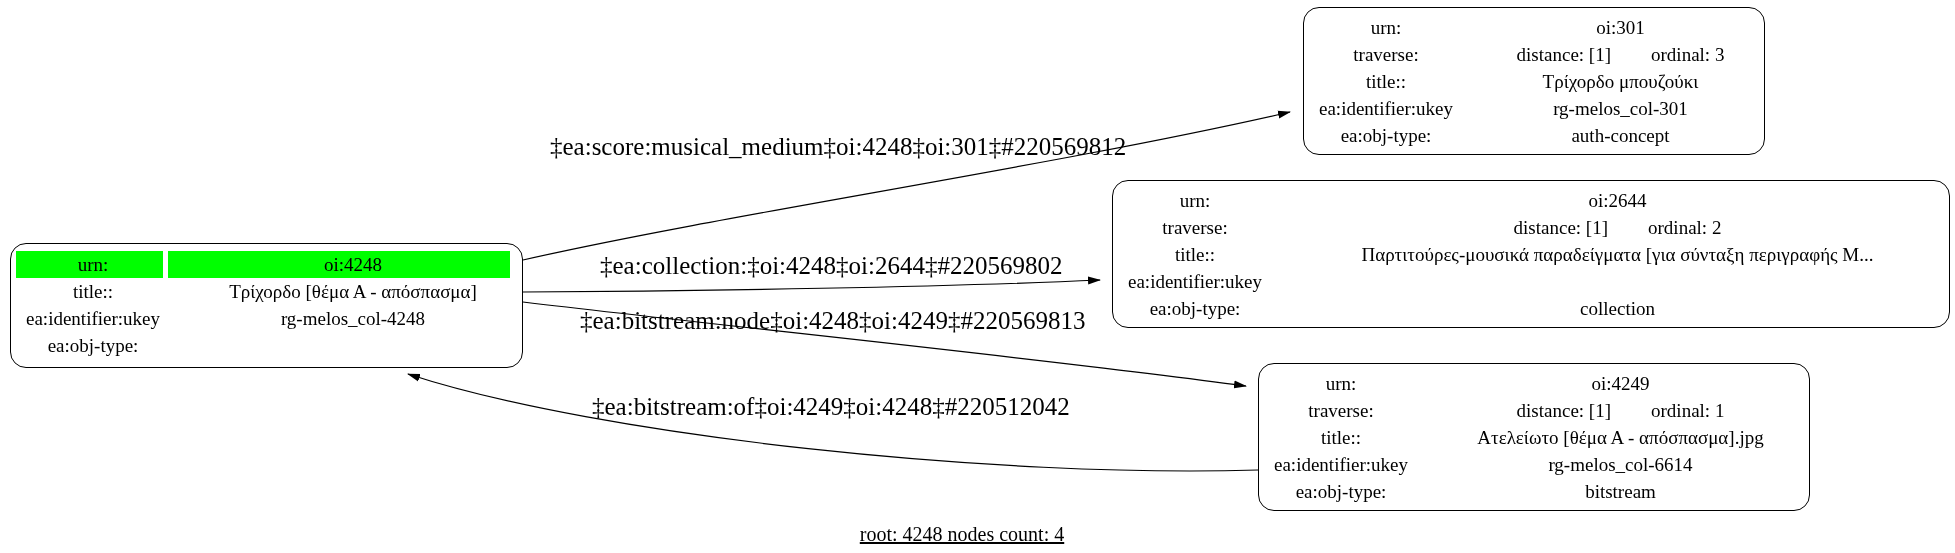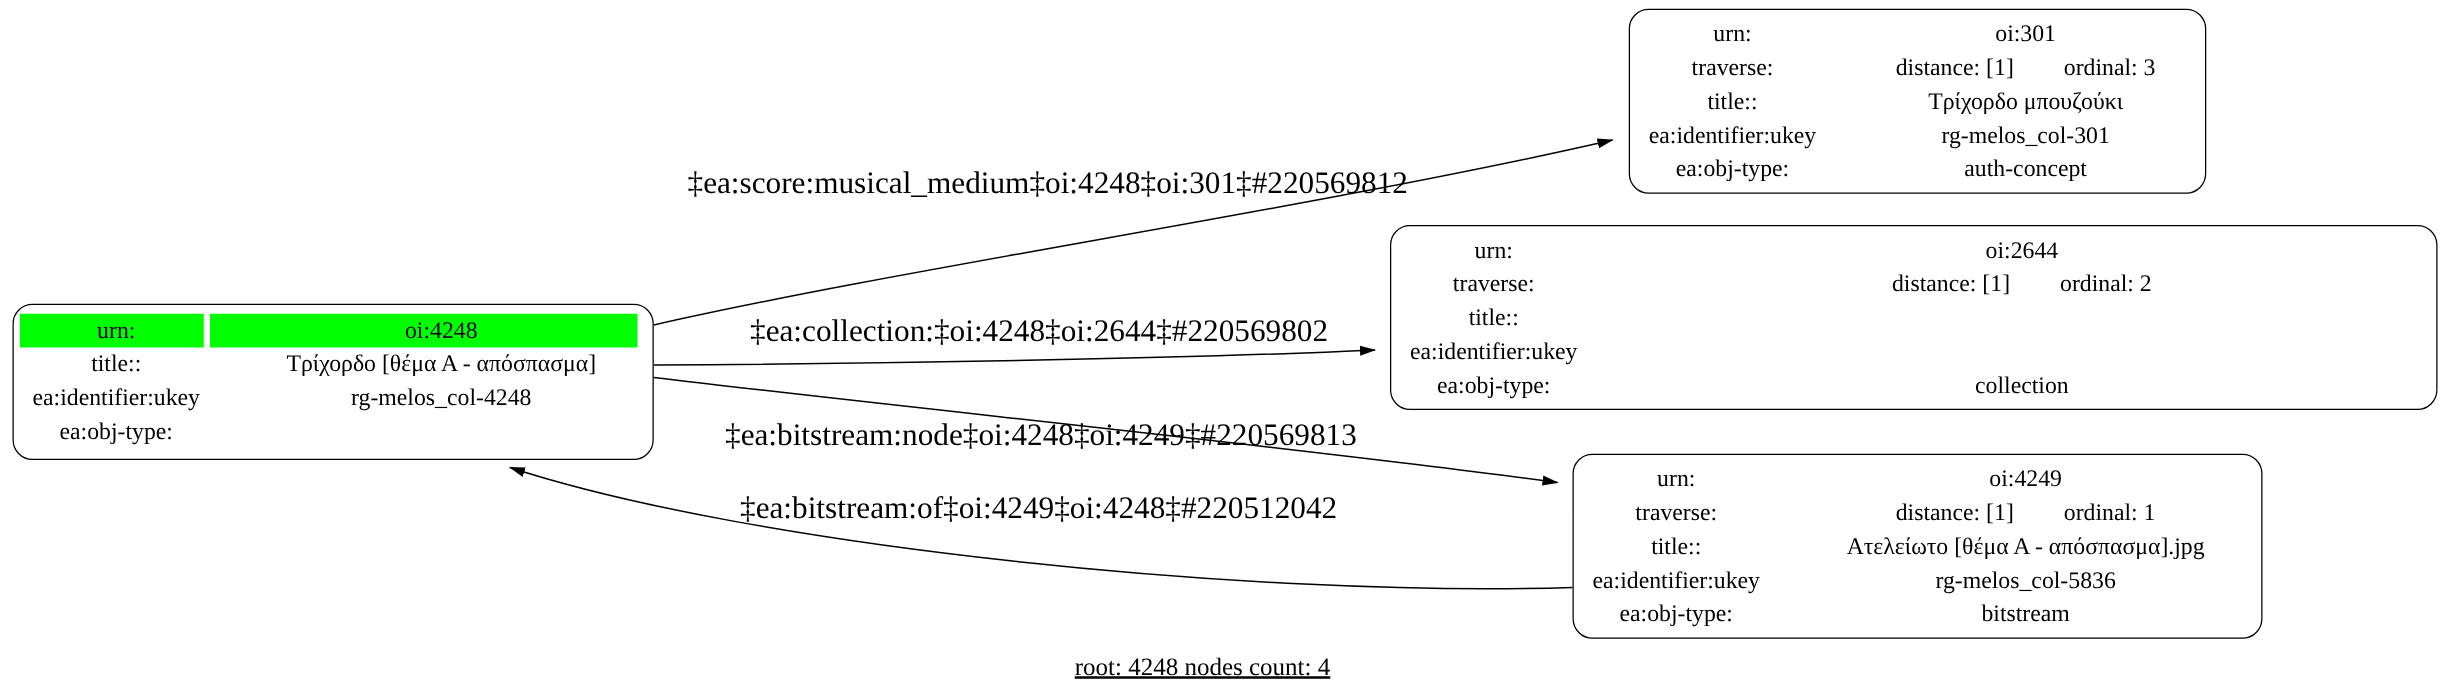--- a/index.html
+++ b/index.html
@@ -70,21 +70,21 @@
       </marker>
     </defs>
     <path d="M 523 260 C 720 215, 1060 165, 1290 112" marker-end="url(#arrowhead)"></path>
     <path d="M 523 292 C 700 291, 950 287, 1100 280" marker-end="url(#arrowhead)"></path>
     <path d="M 523 302 C 740 328, 1040 358, 1246 386" marker-end="url(#arrowhead)"></path>
     <path d="M 1258 470 C 1000 478, 600 437, 408 374" marker-end="url(#arrowhead)"></path>
   </svg>
 
   <div class="edge-label" style="left:550px; top:136px;">‡ea:score:musical_medium‡oi:4248‡oi:301‡#220569812</div>
   <div class="edge-label" style="left:600px; top:255px;">‡ea:collection:‡oi:4248‡oi:2644‡#220569802</div>
-  <div class="edge-label" style="left:580px; top:310px;margin-top:28px;">‡ea:bitstream:node‡oi:4248‡oi:4249‡#220569813</div>
+  <div class="edge-label" style="left:580px; top:310px;">‡ea:bitstream:node‡oi:4248‡oi:4249‡#220569813</div>
   <div class="edge-label" style="left:592px; top:396px;">‡ea:bitstream:of‡oi:4249‡oi:4248‡#220512042</div>
 
   <div class="node root" style="left:10px; top:243px; width:513px; height:125px;">
     <div class="rows">
       <div class="row hl">
         <span class="cell label">urn:</span>
         <span class="cell value">oi:4248</span>
       </div>
       <div class="row">
         <span class="cell label">title::</span>
@@ -130,20 +130,21 @@
       <div class="row">
         <span class="cell label">urn:</span>
         <span class="cell value">oi:2644</span>
       </div>
       <div class="row">
         <span class="cell label">traverse:</span>
         <span class="cell value"><span>distance: [1]</span><span class="ordinal">ordinal: 2</span></span>
       </div>
       <div class="row">
         <span class="cell label">title::</span>
+        <span class="cell value">Παρτιτούρες-μουσικά παραδείγματα [για σύνταξη περιγραφής Μ...</span>
       </div>
       <div class="row">
         <span class="cell label">ea:identifier:ukey</span>
       </div>
       <div class="row">
         <span class="cell label">ea:obj-type:</span>
         <span class="cell value">collection</span>
       </div>
     </div>
   </div>
@@ -157,21 +158,21 @@
       <div class="row">
         <span class="cell label">traverse:</span>
         <span class="cell value"><span>distance: [1]</span><span class="ordinal">ordinal: 1</span></span>
       </div>
       <div class="row">
         <span class="cell label">title::</span>
         <span class="cell value">Ατελείωτο [θέμα Α - απόσπασμα].jpg</span>
       </div>
       <div class="row">
         <span class="cell label">ea:identifier:ukey</span>
-        <span class="cell value">rg-melos_col-5836</span>
+        <span class="cell value">rg-melos_col-6614</span>
       </div>
       <div class="row">
         <span class="cell label">ea:obj-type:</span>
         <span class="cell value">bitstream</span>
       </div>
     </div>
   </div>
 
   <div class="footer-label" style="left:962px; top:523px;">root: 4248 nodes count: 4</div>
 

